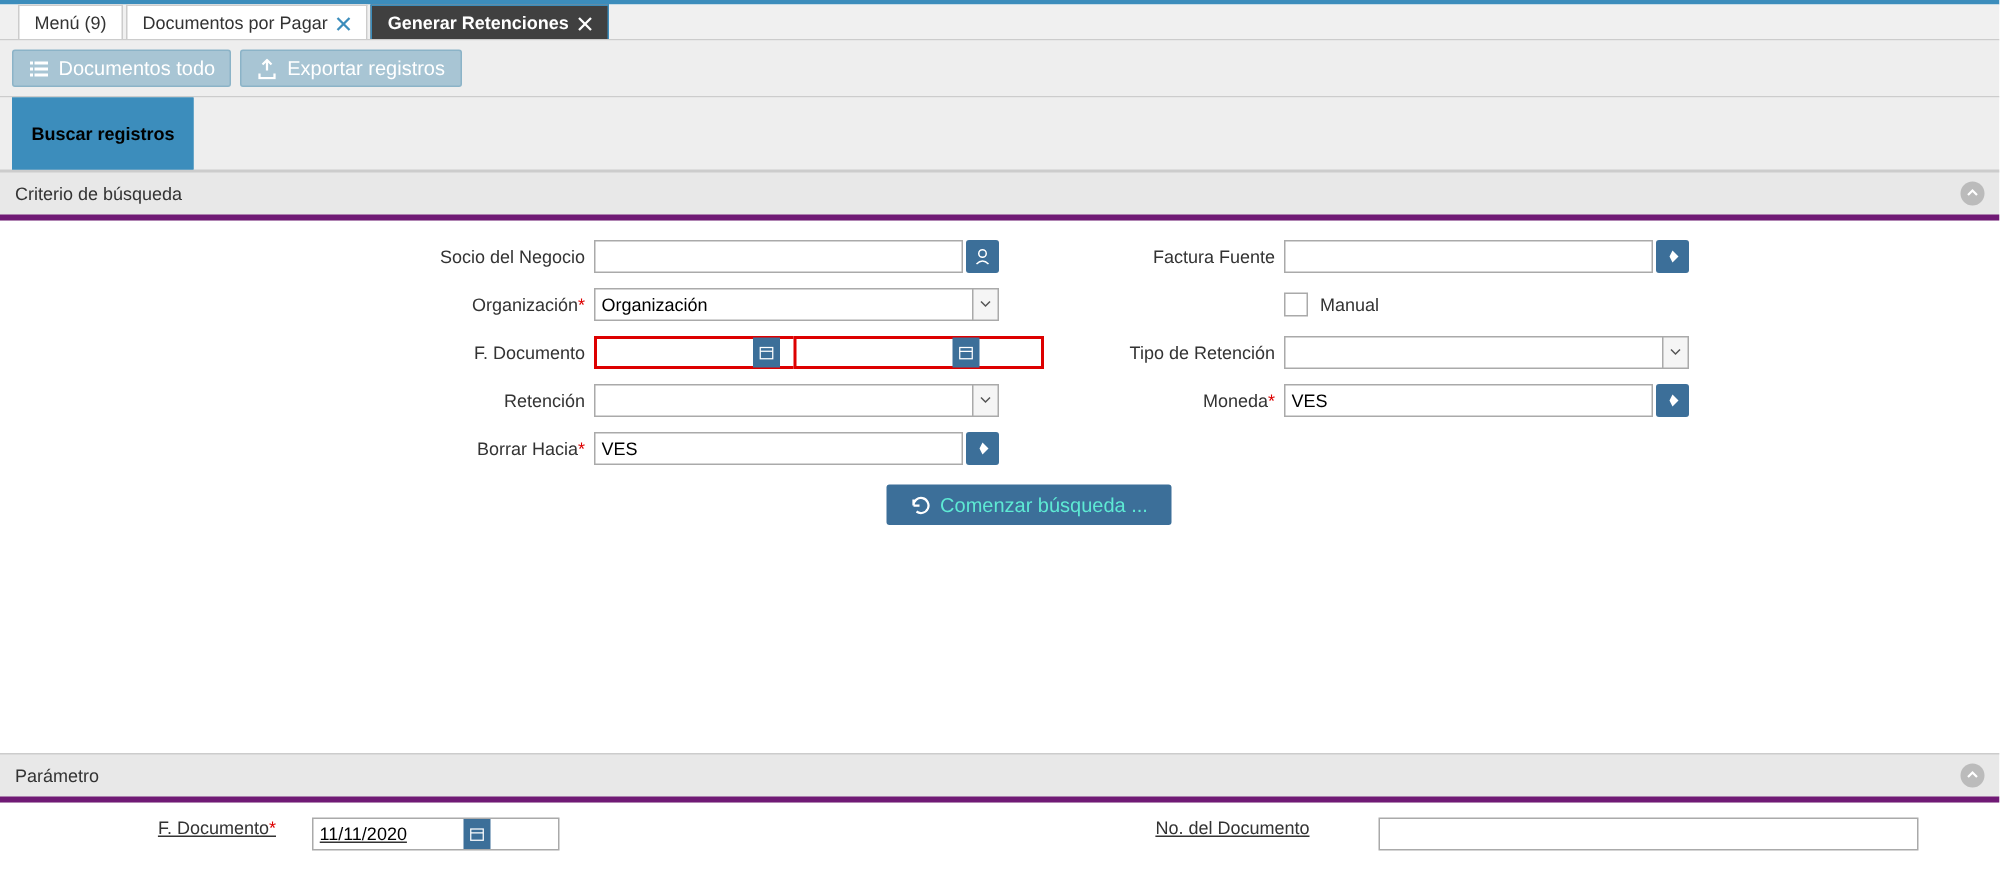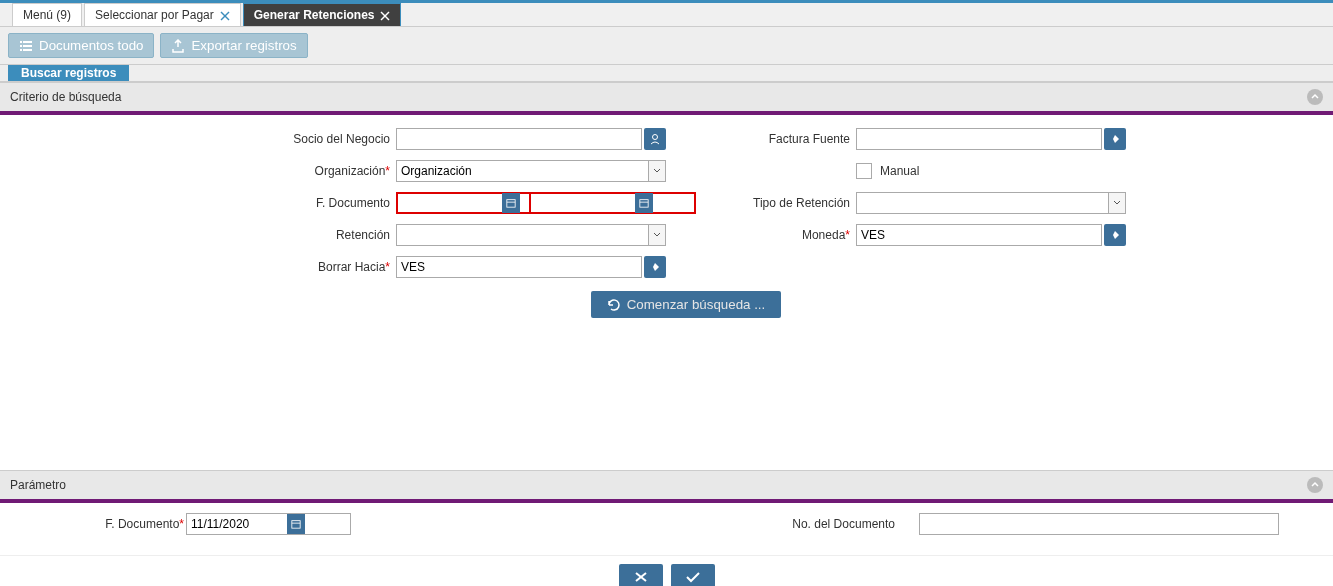--- a/index.html
+++ b/index.html
@@ -7,21 +7,21 @@
 .top-border { height: 3px; background: #3c8dbc; }
 .tabs { display: flex; background: #f0f0f0; border-bottom: 1px solid #ccc; padding-left: 12px; }
 .tab { padding: 4px 10px; background: #fff; border: 1px solid #ccc; border-bottom: none; margin-right: 2px; display: flex; align-items: center; gap: 6px; cursor: pointer; }
 .tab.active { background: #404040; color: #fff; font-weight: bold; border-color: #3c8dbc; }
 .tab .close { width: 10px; height: 10px; display: inline-block; }
 .tab .close svg { width: 10px; height: 10px; }
 .toolbar { background: #eee; padding: 6px 8px; border-bottom: 1px solid #ccc; display: flex; gap: 6px; }
 .toolbar-btn { background: #a8c5d4; color: #fff; border: 1px solid #8bb3c7; padding: 4px 10px; display: flex; align-items: center; gap: 6px; cursor: pointer; border-radius: 2px; }
 .toolbar-btn svg { width: 14px; height: 14px; }
 .subtabs { background: #eee; border-bottom: 1px solid #ccc; padding-left: 8px; display: flex; }
-.subtab { padding: 0 12px; background: #3c8dbc; color: #ffffff; font-weight: bold; border: 1px solid #3c8dbc; cursor: pointer; }
+.subtab { padding: 16px 12px; background: #3c8dbc; color: #000000; font-weight: bold; border: 1px solid #3c8dbc; cursor: pointer; }
 .section-header { background: #e8e8e8; border-top: 1px solid #ccc; border-bottom: 4px solid #701a75; padding: 6px 10px; display: flex; justify-content: space-between; align-items: center; }
 .section-header .collapse { width: 16px; height: 16px; background: #bbb; border-radius: 50%; display: flex; align-items: center; justify-content: center; cursor: pointer; }
 .form-area { padding: 12px; margin-left: 39px; }
 .form-row { display: flex; gap: 40px; justify-content: center; }
 .form-col { width: 420px; }
 .field { display: flex; align-items: center; margin-bottom: 8px; min-height: 24px; }
 .field-label { width: 150px; text-align: right; padding-right: 6px; }
 .req { color: #d00; }
 .field-control { flex: 1; display: flex; gap: 2px; align-items: center; }
 .text-input { flex: 1; height: 22px; border: 1px solid #aaa; padding: 0 4px; font-size: 12px; }
@@ -31,41 +31,41 @@
 .icon-btn svg { width: 12px; height: 12px; }
 .date-wrap { position: relative; flex: 1; display: flex; }
 .date-wrap .cal-btn { position: absolute; right: 1px; top: 1px; width: 18px; height: 20px; background: #3c6f99; border: none; color: #fff; display: flex; align-items: center; justify-content: center; cursor: pointer; }
 .date-range { display: flex; gap: 2px; align-items: center; }
 .date-range .date-wrap { width: 125px; flex: none; }
 .select-wrap { position: relative; flex: 1; display: flex; }
 .select-input { flex: 1; height: 22px; border: 1px solid #aaa; padding: 0 4px; font-size: 12px; }
 .select-arrow { position: absolute; right: 0; top: 0; width: 18px; height: 22px; border: 1px solid #aaa; border-left: 1px solid #aaa; background: #f5f5f5; display: flex; align-items: center; justify-content: center; cursor: pointer; }
 .checkbox { width: 16px; height: 16px; border: 1px solid #aaa; margin-right: 6px; cursor: pointer; }
 .search-btn-row { display: flex; justify-content: center; margin-top: 4px; }
-.search-btn { background: #3c6f99; color: #e5e5e5; border: none; padding: 6px 16px; display: flex; align-items: center; gap: 6px; cursor: pointer; border-radius: 2px; }
+.search-btn { background: #3c6f99; color: #5eead4; border: none; padding: 6px 16px; display: flex; align-items: center; gap: 6px; cursor: pointer; border-radius: 2px; }
 .search-btn svg { width: 14px; height: 14px; }
 .spacer { height: 140px; }
 .param-form { display: flex; gap: 200px; padding: 10px 14px 20px 14px; }
-.param-field { display: flex; align-items: center; gap: 2px; }
+.param-field { display: flex; align-items: flex-start; gap: 24px; text-decoration: underline; }
 .param-label { width: 170px; text-align: right; }
 .footer-btns { display: flex; justify-content: center; gap: 8px; padding: 8px; border-top: 1px solid #eee; }
 .footer-btn { width: 44px; height: 26px; background: #3c6f99; border: none; color: #fff; display: flex; align-items: center; justify-content: center; cursor: pointer; border-radius: 2px; }
 .footer-btn svg { width: 16px; height: 14px; }
 </style>
 </head>
 <body>
 
 <div class="top-border"></div>
 
 <div class="tabs">
   <div class="tab">
       <span>Menú (9)</span>
     </div>
   <div class="tab">
-    <span>Seleccionar por Pagar</span>
+    <span>Documentos por Pagar</span>
     <span class="close"><svg viewBox="0 0 10 10">
           <line x1="1" y1="1" x2="9" y2="9" stroke="#3c8dbc" stroke-width="1.5"></line>
           <line x1="9" y1="1" x2="1" y2="9" stroke="#3c8dbc" stroke-width="1.5"></line>
         </svg></span>
   </div>
   <div class="tab active">
     <span>Generar Retenciones</span>
     <span class="close"><svg viewBox="0 0 10 10">
           <line x1="1" y1="1" x2="9" y2="9" stroke="#fff" stroke-width="1.5"></line>
           <line x1="9" y1="1" x2="1" y2="9" stroke="#fff" stroke-width="1.5"></line>

